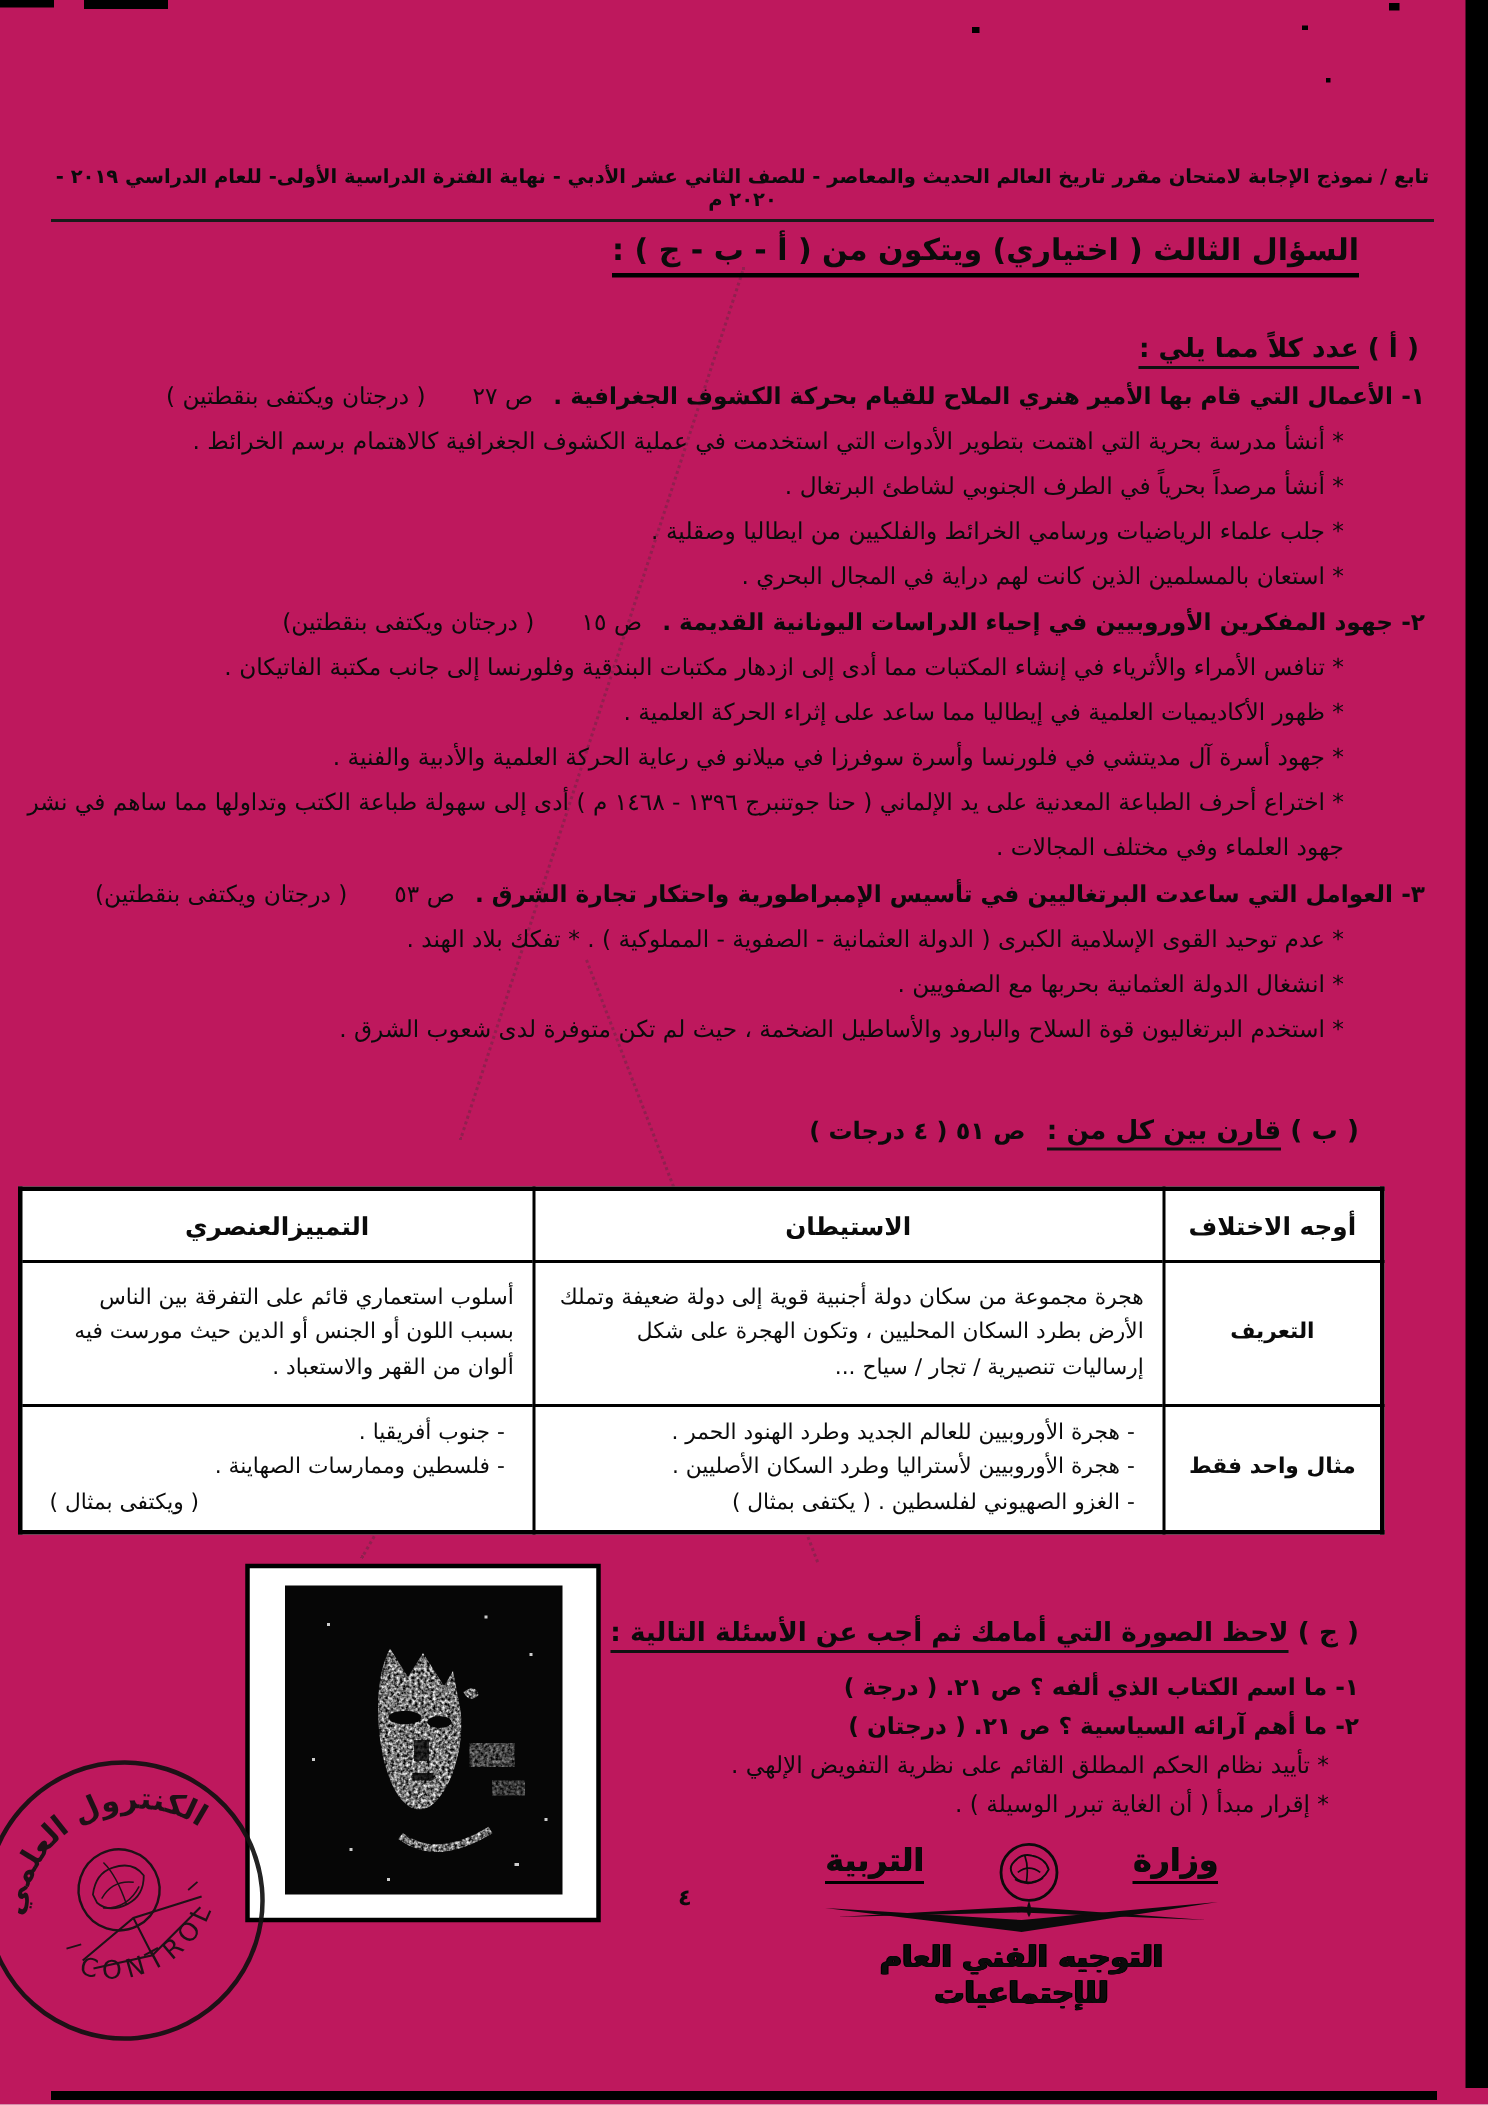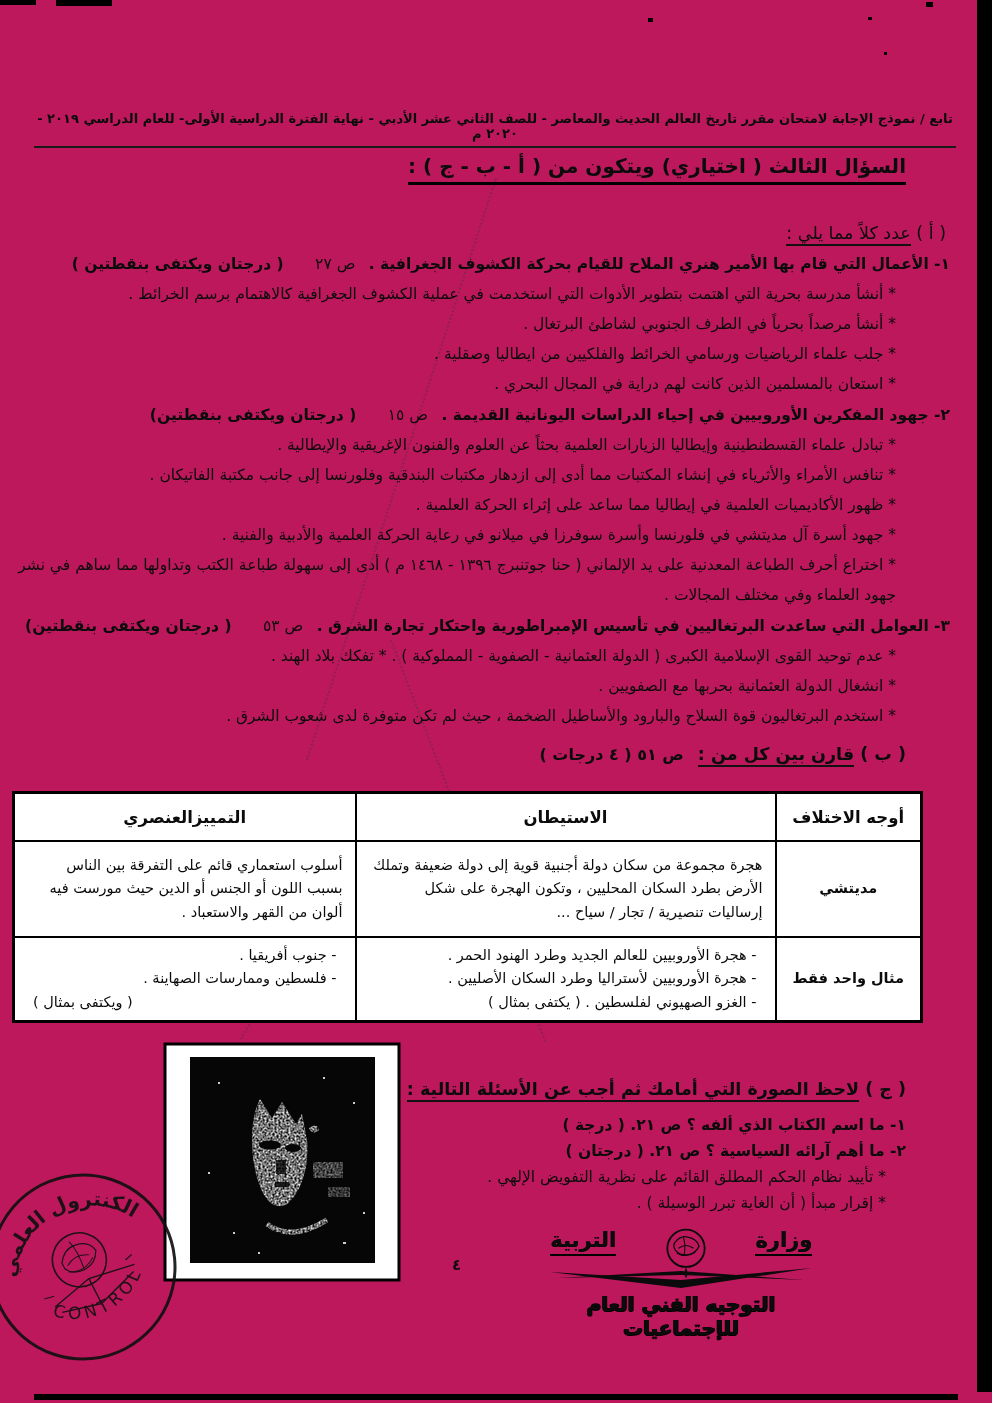--- a/index.html
+++ b/index.html
@@ -20,24 +20,24 @@
   .q3-title{
     position:absolute;top:154px;right:86px;
     font-size:20px;font-weight:bold;direction:rtl;
     border-bottom:3px solid #000;padding-bottom:4px;
   }
   
   .content-a{
     position:absolute;top:218px;right:42px;left:8px;
     direction:rtl;font-size:15.5px;line-height:30px;text-align:right;
   }
-  .sec-heading{font-size:17.5px;font-weight:normal;margin:0 4px 0 0;}
+  .sec-heading{font-size:17.5px;font-weight:bold;margin:0 4px 0 0;}
   .item-line{font-weight:bold;margin-top:1px;}
   .item-ref{font-weight:normal;margin-right:8px;}
-  .item-note{font-weight:bold;margin-right:26px;}
+  .item-note{font-weight:normal;margin-right:26px;}
   .points{margin-right:54px;font-weight:normal;}
   
   .sec-b-line{
     position:absolute;top:744px;right:86px;direction:rtl;
     font-size:17.5px;font-weight:bold;
   }
   .sec-b-ref{font-weight:bold;font-size:16px;margin-right:8px;}
   
   .cmp-table{
     position:absolute;top:791px;left:12px;width:908px;
@@ -125,21 +125,20 @@
       <div>* جلب علماء الرياضيات ورسامي الخرائط والفلكيين من ايطاليا وصقلية .</div>
       <div>* استعان بالمسلمين الذين كانت لهم دراية في المجال البحري .</div>
     </div>
 
     <div class="item-line">
       <span>٢- جهود المفكرين الأوروبيين في إحياء الدراسات اليونانية القديمة .</span>
       <span class="item-ref">ص ١٥</span>
       <span class="item-note">( درجتان ويكتفى بنقطتين)</span>
     </div>
     <div class="points">
-      <div>* تبادل علماء القسطنطينية وإيطاليا الزيارات العلمية بحثاً عن العلوم والفنون الإغريقية والإيطالية .</div>
       <div>* تنافس الأمراء والأثرياء في إنشاء المكتبات مما أدى إلى ازدهار مكتبات البندقية وفلورنسا إلى جانب مكتبة الفاتيكان .</div>
       <div>* ظهور الأكاديميات العلمية في إيطاليا مما ساعد على إثراء الحركة العلمية .</div>
       <div>* جهود أسرة آل مديتشي في فلورنسا وأسرة سوفرزا في ميلانو في رعاية الحركة العلمية والأدبية والفنية .</div>
       <div>* اختراع أحرف الطباعة المعدنية على يد الإلماني ( حنا جوتنبرج ١٣٩٦ - ١٤٦٨ م ) أدى إلى سهولة طباعة الكتب وتداولها مما ساهم في نشر جهود العلماء وفي مختلف المجالات .</div>
     </div>
 
     <div class="item-line">
       <span>٣- العوامل التي ساعدت البرتغاليين في تأسيس الإمبراطورية واحتكار تجارة الشرق .</span>
       <span class="item-ref">ص ٥٣</span>
       <span class="item-note">( درجتان ويكتفى بنقطتين)</span>
@@ -163,21 +162,21 @@
         <col style="width:420px">
         <col style="width:342px">
       </colgroup>
     <tbody>
         <tr>
       <th>أوجه الاختلاف</th>
       <th>الاستيطان</th>
       <th>التمييزالعنصري</th>
     </tr>
     <tr style="height:96px;">
-      <td class="cell-label">مديتشي</td>
+      <td class="cell-label">التعريف</td>
       <td>هجرة مجموعة من سكان دولة أجنبية قوية إلى دولة ضعيفة وتملك الأرض بطرد السكان المحليين ، وتكون الهجرة على شكل إرساليات تنصيرية / تجار / سياح ...</td>
       <td>أسلوب استعماري قائم على التفرقة بين الناس بسبب اللون أو الجنس أو الدين حيث مورست فيه ألوان من القهر والاستعباد .</td>
     </tr>
     <tr style="height:84px;">
       <td class="cell-label">مثال واحد فقط</td>
       <td>
         <div class="pt">- هجرة الأوروبيين للعالم الجديد وطرد الهنود الحمر .</div>
         <div class="pt">- هجرة الأوروبيين لأستراليا وطرد السكان الأصليين .</div>
         <div class="pt">- الغزو الصهيوني لفلسطين .      ( يكتفى بمثال )</div>
       </td>

